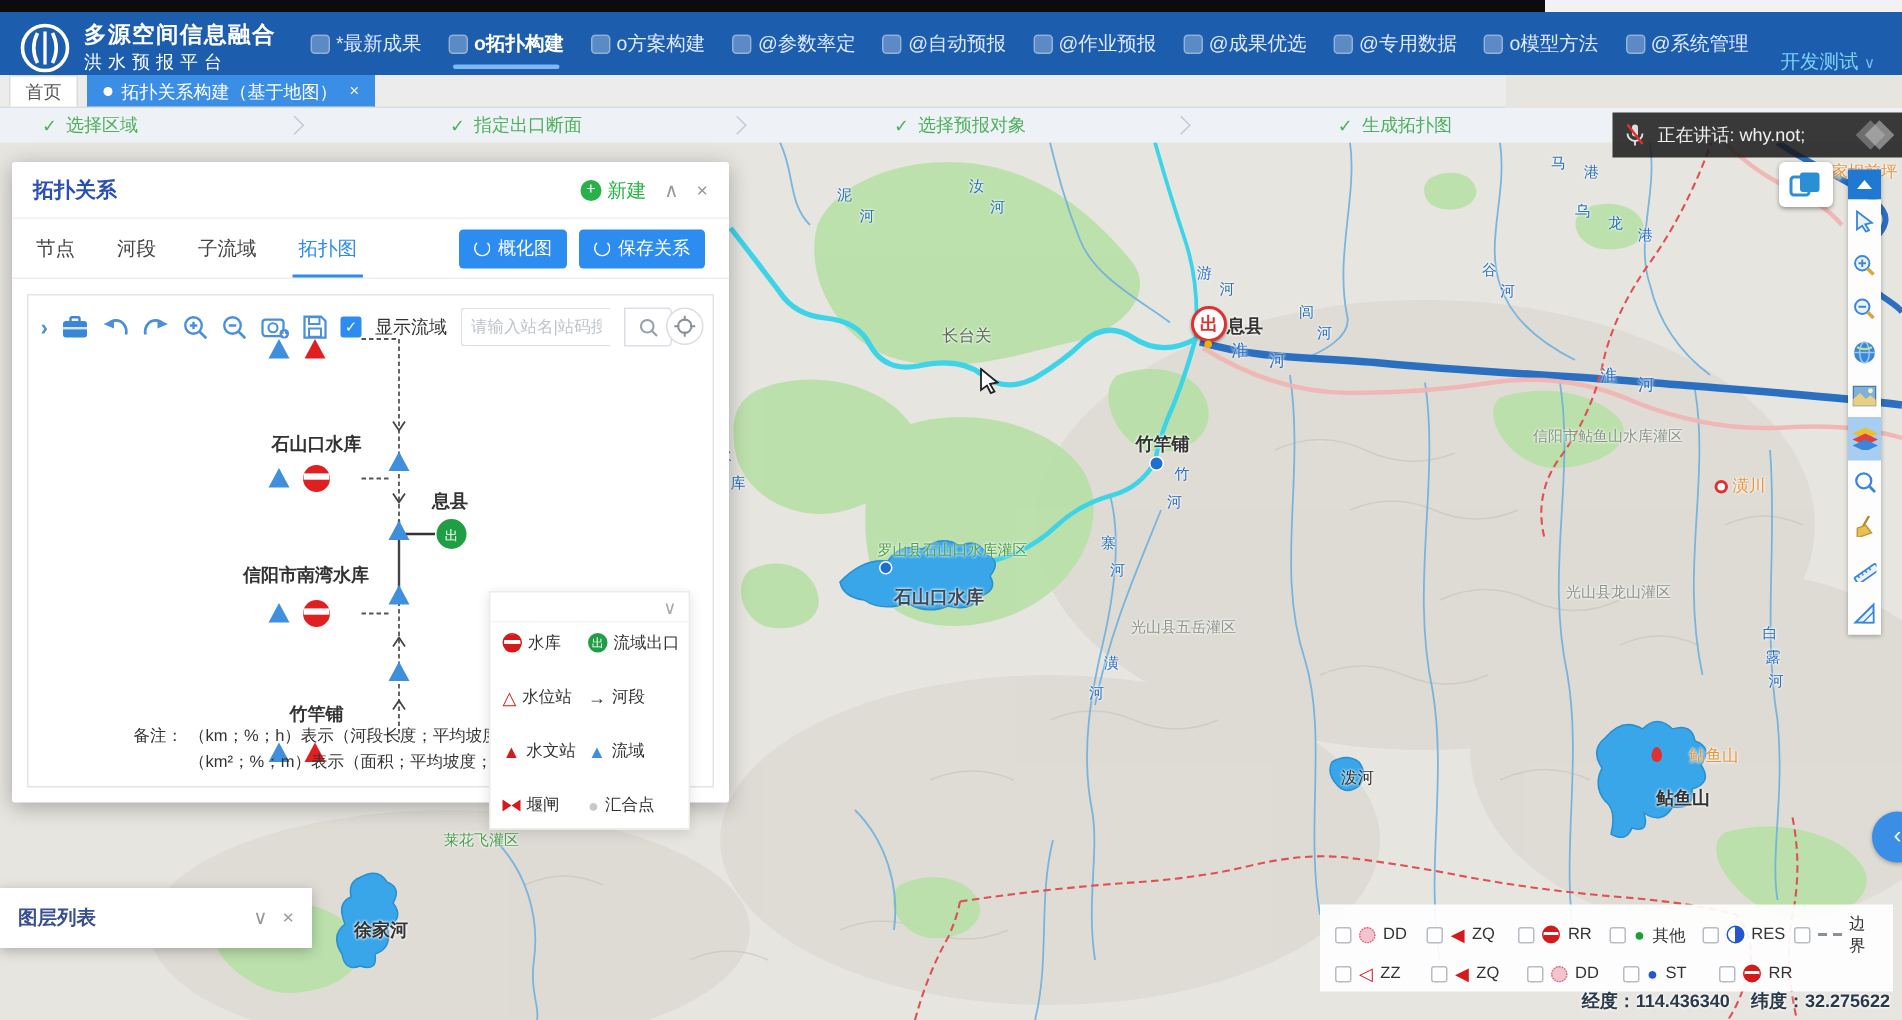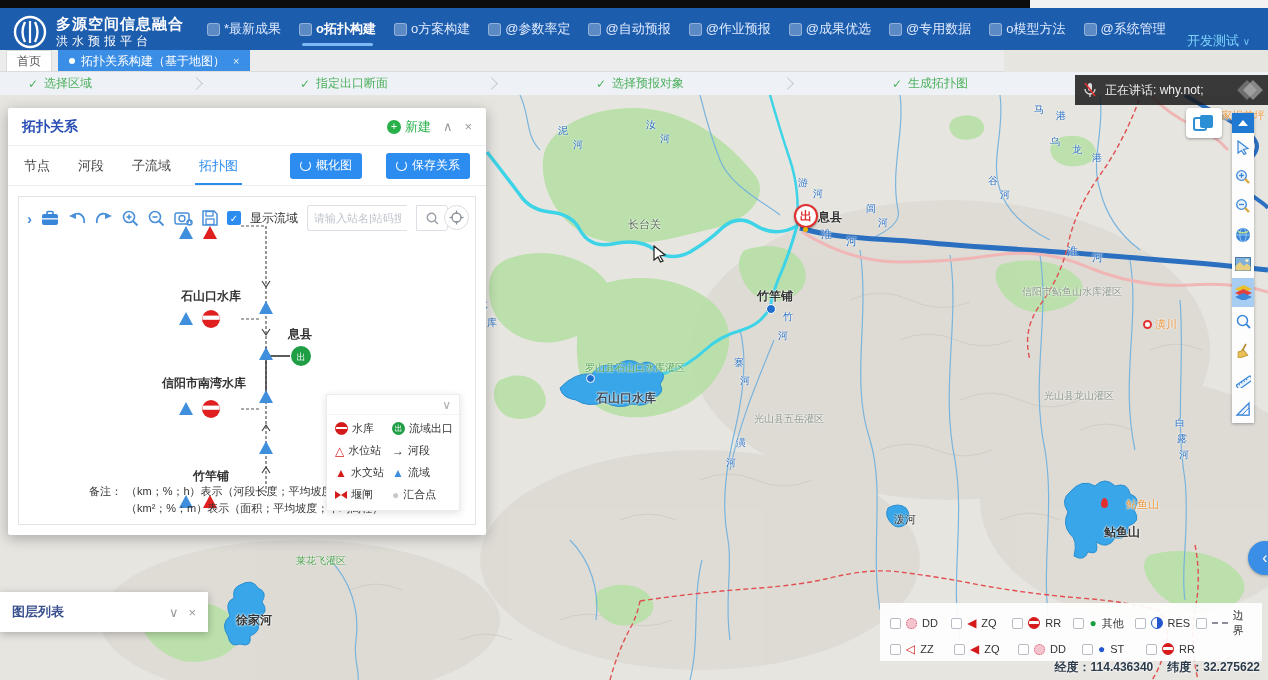--- a/index.html
+++ b/index.html
@@ -66,42 +66,42 @@
 #tp-header{height:38px;display:flex;align-items:center;padding:0 14px;border-bottom:1px solid #f0f0f0}
 #tp-title{color:#2b50b4;font-size:14px;font-weight:700}
 #tp-header .hd-right{margin-left:auto;display:flex;align-items:center;gap:12px}
 #tp-new{display:flex;align-items:center;gap:4px;color:#27b148;font-size:13px;cursor:pointer}
 #tp-new .plus{width:14px;height:14px;border-radius:50%;background:#27b148;color:#fff;display:flex;align-items:center;justify-content:center;font-size:11px;line-height:1}
 .hd-btn{color:#999;font-size:13px;cursor:pointer}
 #tp-tabs{height:40px;display:flex;align-items:center;padding:0 16px;border-bottom:1px solid #ededed;gap:28px}
 .tp-tab{font-size:13px;color:#444;cursor:pointer;height:100%;display:flex;align-items:center;position:relative}
 .tp-tab.active{color:#2d8cf0}
 .tp-tab.active::after{content:"";position:absolute;left:-4px;right:-4px;bottom:0;height:2px;background:#2d8cf0}
-#tp-tabs .tab-btns{margin-left:auto;display:flex;gap:24px}
+#tp-tabs .tab-btns{margin-left:auto;display:flex;gap:8px}
 .blue-btn{background:#2d8cf0;color:#fff;font-size:12px;border:none;border-radius:3px;height:26px;padding:0 10px;display:flex;align-items:center;gap:5px;cursor:pointer}
 .refresh-ico{width:11px;height:11px;border:1.5px solid #fff;border-radius:50%;border-top-color:transparent;display:inline-block}
 #tp-canvas{position:absolute;left:10px;top:88px;right:10px;bottom:10px;border:1px solid #e4e4e4}
 #tp-toolbar{position:absolute;left:0;top:0;right:0;height:42px;display:flex;align-items:center;gap:9px;padding-left:8px;z-index:4}
 .tb-ico{display:flex;align-items:center;justify-content:center;cursor:pointer}
 .tb-chevron{color:#4a90d9;font-size:15px;font-weight:700}
 #tb-check{width:14px;height:14px;background:#2d8cf0;border-radius:2px;color:#fff;font-size:10px;display:flex;align-items:center;justify-content:center;cursor:pointer}
 #tb-check-label{font-size:12px;color:#333;white-space:nowrap}
 #tb-search{width:100px;height:26px;border:1px solid #dcdfe6;border-right:none;border-radius:3px 0 0 3px;padding:0 6px;font-size:11px;color:#333;outline:none}
 #tb-search::placeholder{color:#bfc4cc}
 #tb-search-btn{width:32px;height:26px;border:1px solid #dcdfe6;border-radius:0 3px 3px 0;background:#fff;display:flex;align-items:center;justify-content:center;cursor:pointer}
 #tb-locate{position:absolute;right:6px;top:8px;width:25px;height:25px;border:1px solid #ddd;border-radius:50%;background:#fff;display:flex;align-items:center;justify-content:center;cursor:pointer;z-index:4;color:#888}
 #topo-svg{position:absolute;inset:0;z-index:1}
 #tp-note{position:absolute;left:70px;bottom:8px;z-index:3;font-size:11px;color:#333;line-height:1.5}
 #tp-note .nl{display:flex;gap:4px}
 #tp-note .nlab{white-space:nowrap}
 
 #tp-legend{position:absolute;left:307px;top:197px;width:134px;background:#fff;border:1px solid #ececec;box-shadow:0 2px 8px rgba(0,0,0,.12);z-index:5}
 #tp-legend .lg-head{height:20px;display:flex;justify-content:flex-end;align-items:center;padding:0 8px;color:#aaa;border-bottom:1px solid #f3f3f3;cursor:pointer}
 #tp-legend .lg-body{display:flex;padding:4px 6px 6px 8px}
-.tl-col{display:flex;flex-direction:column;gap:3px}
+.tl-col{display:flex;flex-direction:column;gap:17px}
 .tl-col.left{width:62px}
 .tl-row{display:flex;align-items:center;gap:4px;height:19px;font-size:11px;color:#333;white-space:nowrap}
 .tl-glyph{font-size:12px;line-height:1}
 .c-red{color:#d41a1a}.c-blue{color:#3f8fdc}.c-gray{color:#c9c9c9}.c-dark{color:#333}
 .tl-resv{width:13px;height:13px;border-radius:50%;background:linear-gradient(180deg,#d41a1a 0 34%,#fff 34% 56%,#d41a1a 56% 100%);border:1px solid #d41a1a;display:inline-block}
 .tl-weir{display:inline-flex;align-items:center}
 .tl-weir::before{content:"";width:0;height:0;border-left:6px solid #d41a1a;border-top:4.5px solid transparent;border-bottom:4.5px solid transparent}
 .tl-weir::after{content:"";width:0;height:0;border-right:6px solid #d41a1a;border-top:4.5px solid transparent;border-bottom:4.5px solid transparent}
 .tl-outlet{width:13px;height:13px;border-radius:50%;background:#1f9e46;color:#fff;font-size:8px;display:inline-flex;align-items:center;justify-content:center}
 

